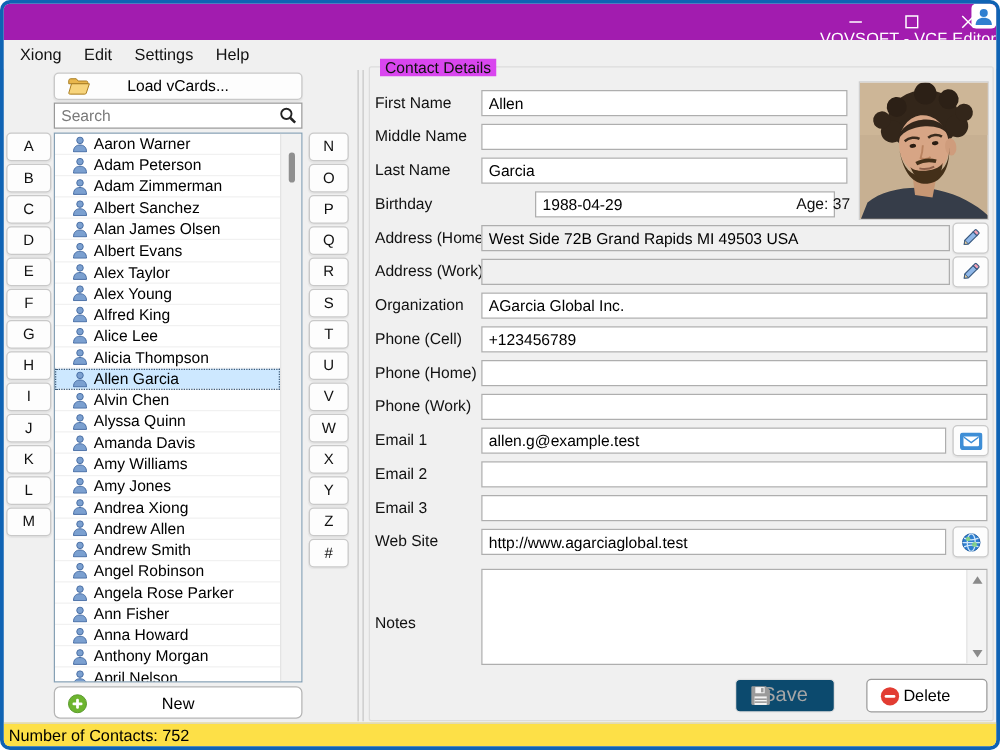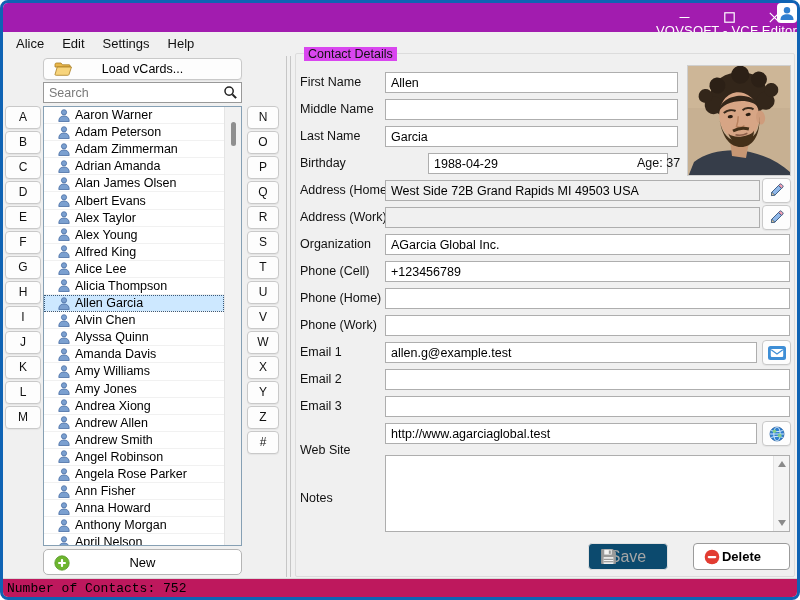--- a/index.html
+++ b/index.html
@@ -85,30 +85,30 @@
          border-right:4px solid transparent; }
   .arr.up   { top:5px;    border-bottom:6px solid #8a8a8a; }
   .arr.down { bottom:5px; border-top:6px solid #8a8a8a; }
 
   .save-btn { position:absolute; left:585px; top:540px; width:80px; height:27px;
               background:#0c4a6e; border:1px solid #e0e0e0; border-radius:4px;
               font-size:16px; color:#a6a6a6; display:flex; align-items:center; justify-content:center; }
   .save-btn .ic { position:absolute; left:11px; top:4px; }
   .del-btn { position:absolute; left:690px; top:540px; width:97px; height:27px;
              background:#fff; border:1px solid #9b9b9b; border-radius:4px;
-             font-size:13px; color:#000; display:flex; align-items:center; justify-content:center;font-weight:bold; }
+             font-size:13px; color:#000; display:flex; align-items:center; justify-content:center; }
   .del-btn .ic { position:absolute; left:10px; top:5px; }
 
   .photo { position:absolute; left:684px; top:62px; width:104px; height:111px;
            border:1px solid #cfcfcf; overflow:hidden; }
 
   
-  .statusbar { position:absolute; left:0; top:575px; width:794px; height:19px; background:#be185d;
+  .statusbar { position:absolute; left:0; top:575px; width:794px; height:19px; background:#fde047;
                border-top:1px solid #d8d8d8; font-size:13px; color:#000;
-               display:flex; align-items:center; padding-left:4px;font-family:Liberation Mono, monospace; }
+               display:flex; align-items:center; padding-left:4px; }
 </style>
 </head>
 <body>
 
 <div class="window">
 
   <div class="titlebar">
     <span class="app-icon">
       <svg viewBox="0 0 20 20" width="20" height="20">
           <rect width="20" height="20" rx="4" fill="#fff"></rect>
@@ -131,21 +131,21 @@
       <div class="win-btn">
         <svg width="11" height="11" viewBox="0 0 11 11">
             <path d="M0.8 0.8 L10.2 10.2 M10.2 0.8 L0.8 10.2" stroke="#fff" stroke-width="1.2"></path>
           </svg>
       </div>
     </div>
   </div>
 
   <div class="menubar">
 
-  <span class="menu-item">Alice</span>
+  <span class="menu-item">Xiong</span>
       <span class="menu-item">Edit</span>
       <span class="menu-item">Settings</span>
       <span class="menu-item">Help</span>
     </div>
 
   <div class="alpha-col-left">
 
   <button class="alpha-btn">A</button>
       <button class="alpha-btn">B</button>
       <button class="alpha-btn">C</button>
@@ -224,21 +224,21 @@
             <path d="M0.8 12.5 C0.8 8.6 3 7 6 7 C9 7 11.2 8.6 11.2 12.5 Z" fill="#7ba0d0" stroke="#4a6fa5" stroke-width="0.8"></path>
           </svg>
           <span>Adam Zimmerman</span>
         </div>
 
         <div class="contact-row">
           <svg width="12" height="13" viewBox="0 0 12 13">
             <circle cx="6" cy="3.3" r="2.6" fill="#7ba0d0" stroke="#4a6fa5" stroke-width="0.8"></circle>
             <path d="M0.8 12.5 C0.8 8.6 3 7 6 7 C9 7 11.2 8.6 11.2 12.5 Z" fill="#7ba0d0" stroke="#4a6fa5" stroke-width="0.8"></path>
           </svg>
-          <span>Adrian Amanda</span>
+          <span>Albert Sanchez</span>
         </div>
 
         <div class="contact-row">
           <svg width="12" height="13" viewBox="0 0 12 13">
             <circle cx="6" cy="3.3" r="2.6" fill="#7ba0d0" stroke="#4a6fa5" stroke-width="0.8"></circle>
             <path d="M0.8 12.5 C0.8 8.6 3 7 6 7 C9 7 11.2 8.6 11.2 12.5 Z" fill="#7ba0d0" stroke="#4a6fa5" stroke-width="0.8"></path>
           </svg>
           <span>Alan James Olsen</span>
         </div>
 
@@ -485,21 +485,21 @@
         <path d="M3.2 3.8 L9 8 L14.8 3.8" fill="none" stroke="#3e8ed6" stroke-width="1.2"></path>
       </svg>
   </button>
 
   <span class="f-label" style="top:369px">Email 2</span>
   <input class="f-input" style="left: 382px; top: 366px; width: 405px;" value="">
 
   <span class="f-label" style="top:396px">Email 3</span>
   <input class="f-input" style="left: 382px; top: 393px; width: 405px;" value="">
 
-  <span class="f-label" style="top:440px">Web Site</span>
+  <span class="f-label" style="top:423px">Web Site</span>
   <input class="f-input" style="left: 382px; top: 420px; width: 372px;" value="http://www.agarciaglobal.test">
   <button class="mini-btn" style="left:759px; top:418px">
     <svg viewBox="0 0 16 16" width="16" height="16">
         <circle cx="8" cy="8" r="7" fill="#2f7fd0" stroke="#1f5c9e" stroke-width="0.8"></circle>
         <ellipse cx="8" cy="8" rx="3.2" ry="7" fill="none" stroke="#cfe6fa" stroke-width="1"></ellipse>
         <line x1="1" y1="8" x2="15" y2="8" stroke="#cfe6fa" stroke-width="1"></line>
         <path d="M2.2 4.5 C5.5 6 10.5 6 13.8 4.5" stroke="#cfe6fa" stroke-width="1" fill="none"></path>
         <path d="M2.2 11.5 C5.5 10 10.5 10 13.8 11.5" stroke="#cfe6fa" stroke-width="1" fill="none"></path>
         <circle cx="5.5" cy="5.2" r="1.8" fill="#7fd07f" opacity="0.9"></circle>
         <circle cx="10.6" cy="9.6" r="2" fill="#7fd07f" opacity="0.85"></circle>

